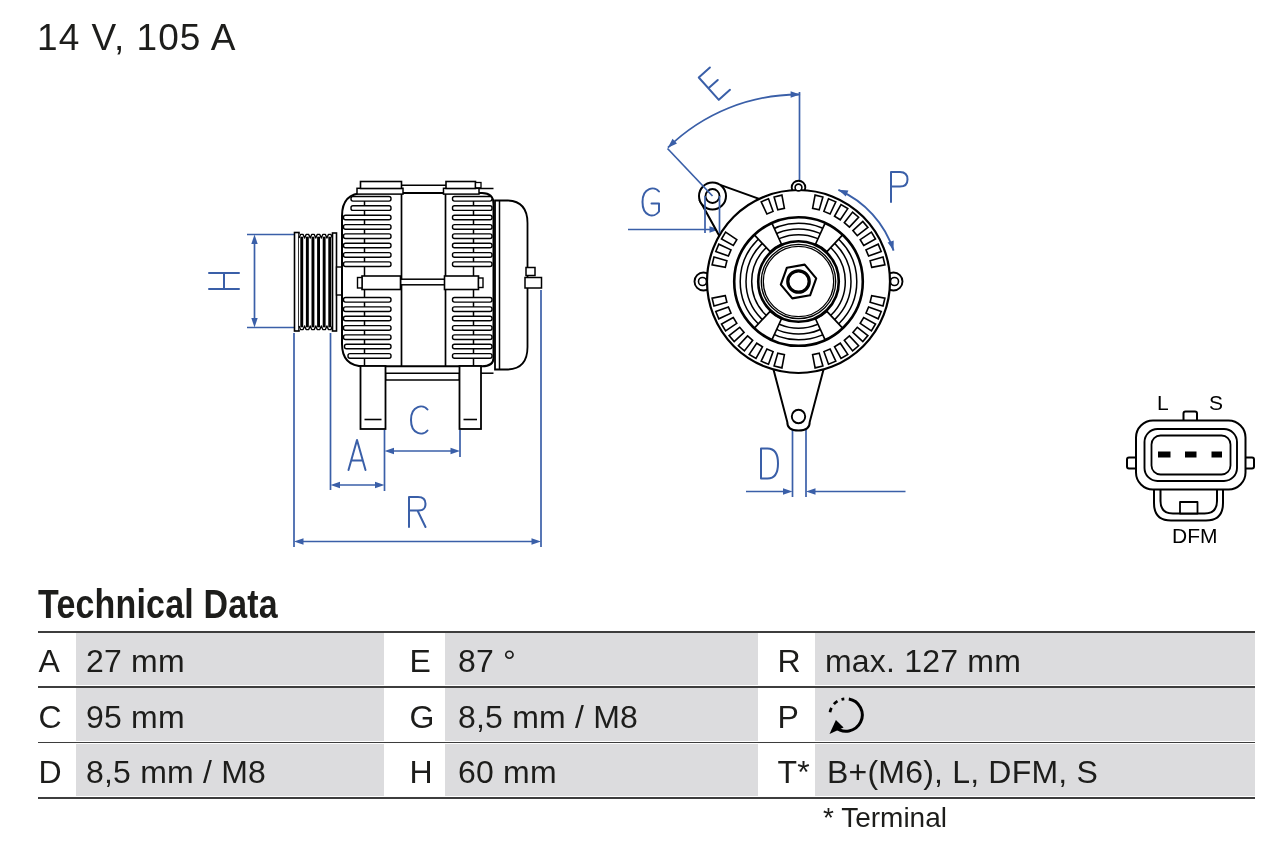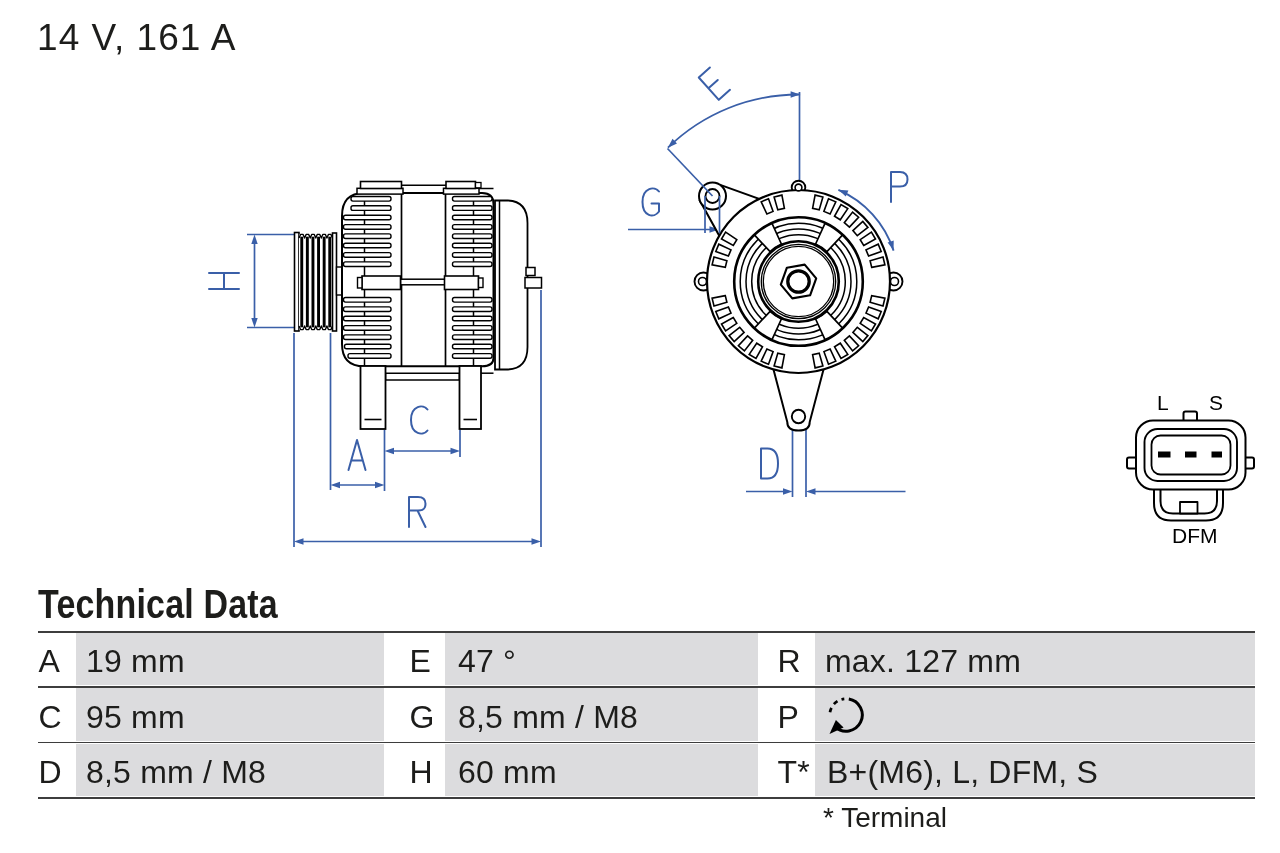--- a/index.html
+++ b/index.html
@@ -2,21 +2,21 @@
 <html><head>
 <meta charset="utf-8">
 <style>
   html,body { margin:0; padding:0; background:#ffffff; }
   body { width:1280px; height:853px; position:relative; overflow:hidden;
          font-family:"Liberation Sans", sans-serif; color:#1d1d1b; }
   .cell { position:absolute; font-size:32px; transform:translateY(-50%); white-space:nowrap; letter-spacing:0.2px; }
 </style>
 </head>
 <body>
-<div style="position:absolute;left:37px;top:17px;font-size:37px;letter-spacing:1.05px">14 V, 161 A</div>
+<div style="position:absolute;left:37px;top:17px;font-size:37px;letter-spacing:1.05px">14 V, 105 A</div>
 <svg width="1280" height="580" viewBox="0 0 1280 580" style="position:absolute;left:0;top:0">
 <line x1="247.0" y1="234.5" x2="297.0" y2="234.5" stroke="#3a5fa8" stroke-width="1.7"></line>
 <line x1="247.0" y1="327.5" x2="297.0" y2="327.5" stroke="#3a5fa8" stroke-width="1.7"></line>
 <line x1="254.5" y1="239.0" x2="254.5" y2="323.0" stroke="#3a5fa8" stroke-width="1.7"></line>
 <polygon points="254.5,234.5 257.7,244.0 251.3,244.0" fill="#3a5fa8"></polygon>
 <polygon points="254.5,327.5 251.3,318.0 257.7,318.0" fill="#3a5fa8"></polygon>
 <line x1="330.5" y1="333.0" x2="330.5" y2="490.0" stroke="#3a5fa8" stroke-width="1.7"></line>
 <line x1="384.5" y1="430.0" x2="384.5" y2="491.0" stroke="#3a5fa8" stroke-width="1.7"></line>
 <line x1="460.0" y1="430.0" x2="460.0" y2="457.0" stroke="#3a5fa8" stroke-width="1.7"></line>
 <line x1="294.0" y1="333.0" x2="294.0" y2="547.0" stroke="#3a5fa8" stroke-width="1.7"></line>
@@ -218,23 +218,23 @@
 </svg>
 <div style="position:absolute;left:38px;top:582px;font-size:40px;font-weight:bold;letter-spacing:0.2px;transform:scaleX(0.85);transform-origin:0 0">Technical Data</div>
 <div style="position:absolute;left:38px;top:631px;width:1216.5px;height:1.6px;background:#3d3d3d"></div>
 <div style="position:absolute;left:38px;top:686.3px;width:1216.5px;height:1.6px;background:#3d3d3d"></div>
 <div style="position:absolute;left:38px;top:741.8px;width:1216.5px;height:1.6px;background:#3d3d3d"></div>
 <div style="position:absolute;left:38px;top:797.3px;width:1216.5px;height:1.6px;background:#3d3d3d"></div>
 <div style="position:absolute;left:76px;top:632.8px;width:307.5px;height:52.299999999999955px;background:#dcdcde"></div>
 <div style="position:absolute;left:445px;top:632.8px;width:313px;height:52.299999999999955px;background:#dcdcde"></div>
 <div style="position:absolute;left:815px;top:632.8px;width:439.5px;height:52.299999999999955px;background:#dcdcde"></div>
 <div class="cell" style="left:38.5px;top:661.25px">A</div>
-<div class="cell" style="left:86px;top:661.25px">19 mm</div>
+<div class="cell" style="left:86px;top:661.25px">27 mm</div>
 <div class="cell" style="left:409.5px;top:661.25px">E</div>
-<div class="cell" style="left:458px;top:661.25px">47 °</div>
+<div class="cell" style="left:458px;top:661.25px">87 °</div>
 <div class="cell" style="left:777.5px;top:661.25px">R</div>
 <div class="cell" style="left:825px;top:661.25px">max. 127 mm</div>
 <div style="position:absolute;left:76px;top:688.0999999999999px;width:307.5px;height:52.5px;background:#dcdcde"></div>
 <div style="position:absolute;left:445px;top:688.0999999999999px;width:313px;height:52.5px;background:#dcdcde"></div>
 <div style="position:absolute;left:815px;top:688.0999999999999px;width:439.5px;height:52.5px;background:#dcdcde"></div>
 <div class="cell" style="left:38.5px;top:716.65px">C</div>
 <div class="cell" style="left:86px;top:716.65px">95 mm</div>
 <div class="cell" style="left:409.5px;top:716.65px">G</div>
 <div class="cell" style="left:458px;top:716.65px">8,5 mm / M8</div>
 <div class="cell" style="left:777.5px;top:716.65px">P</div>

